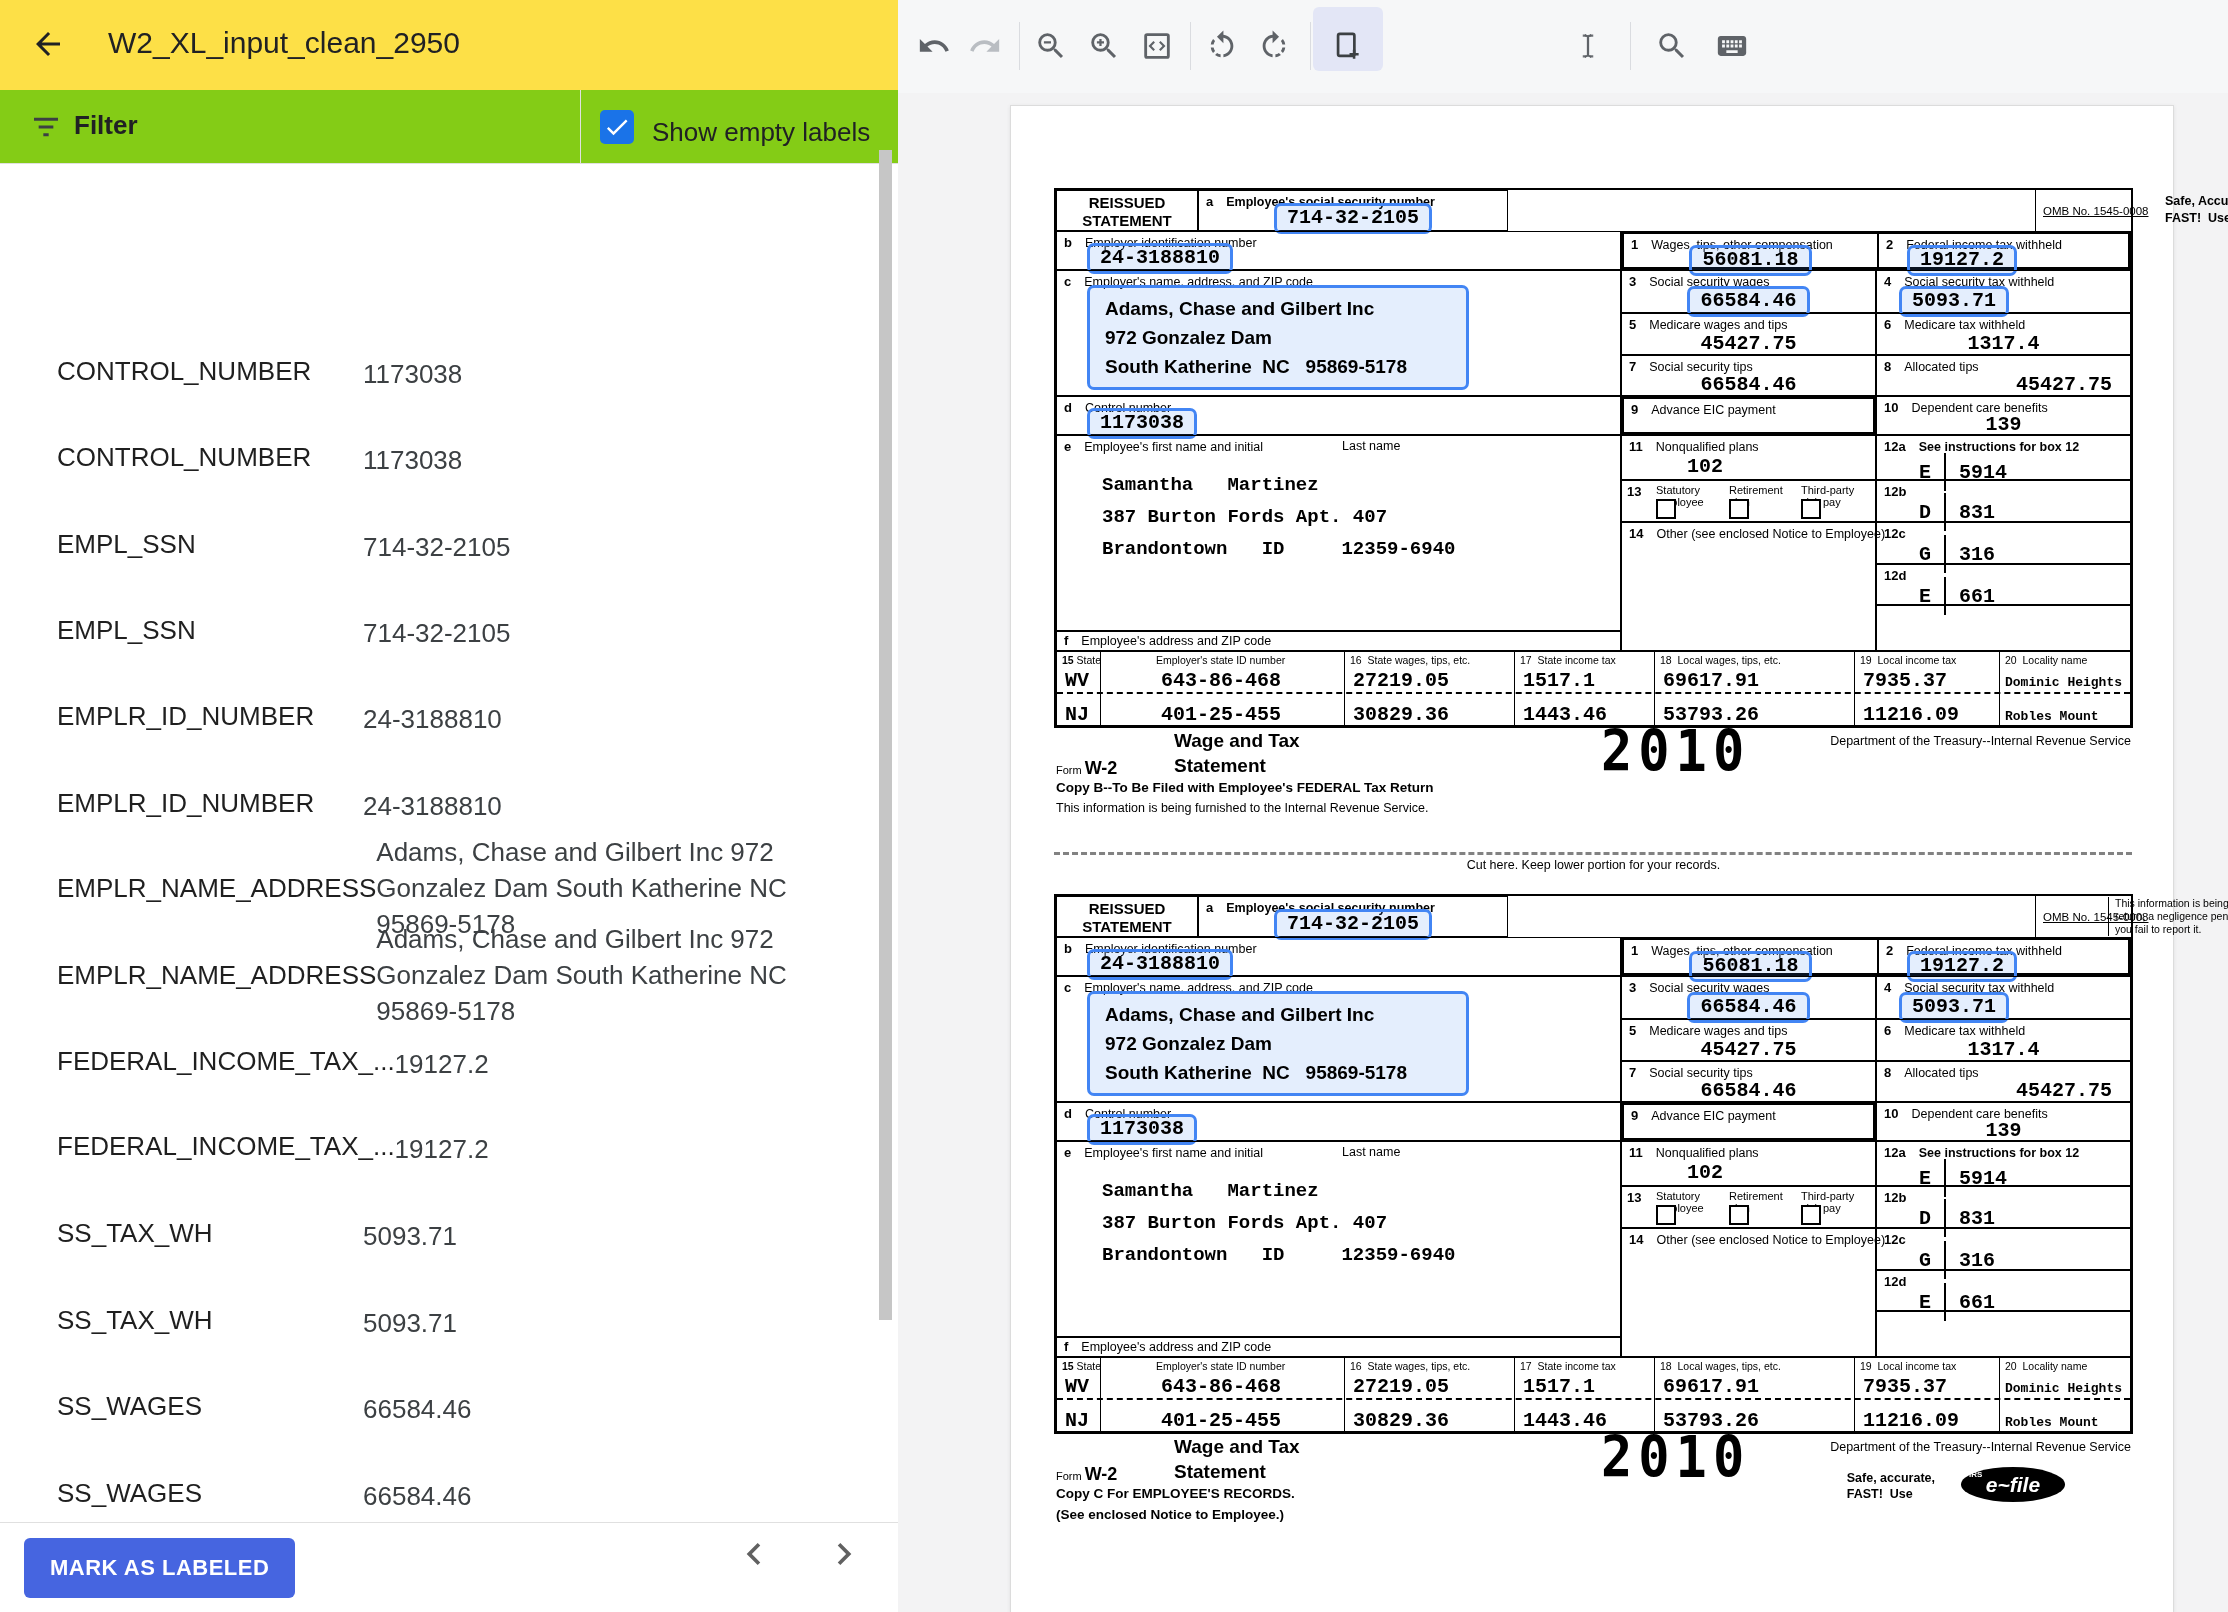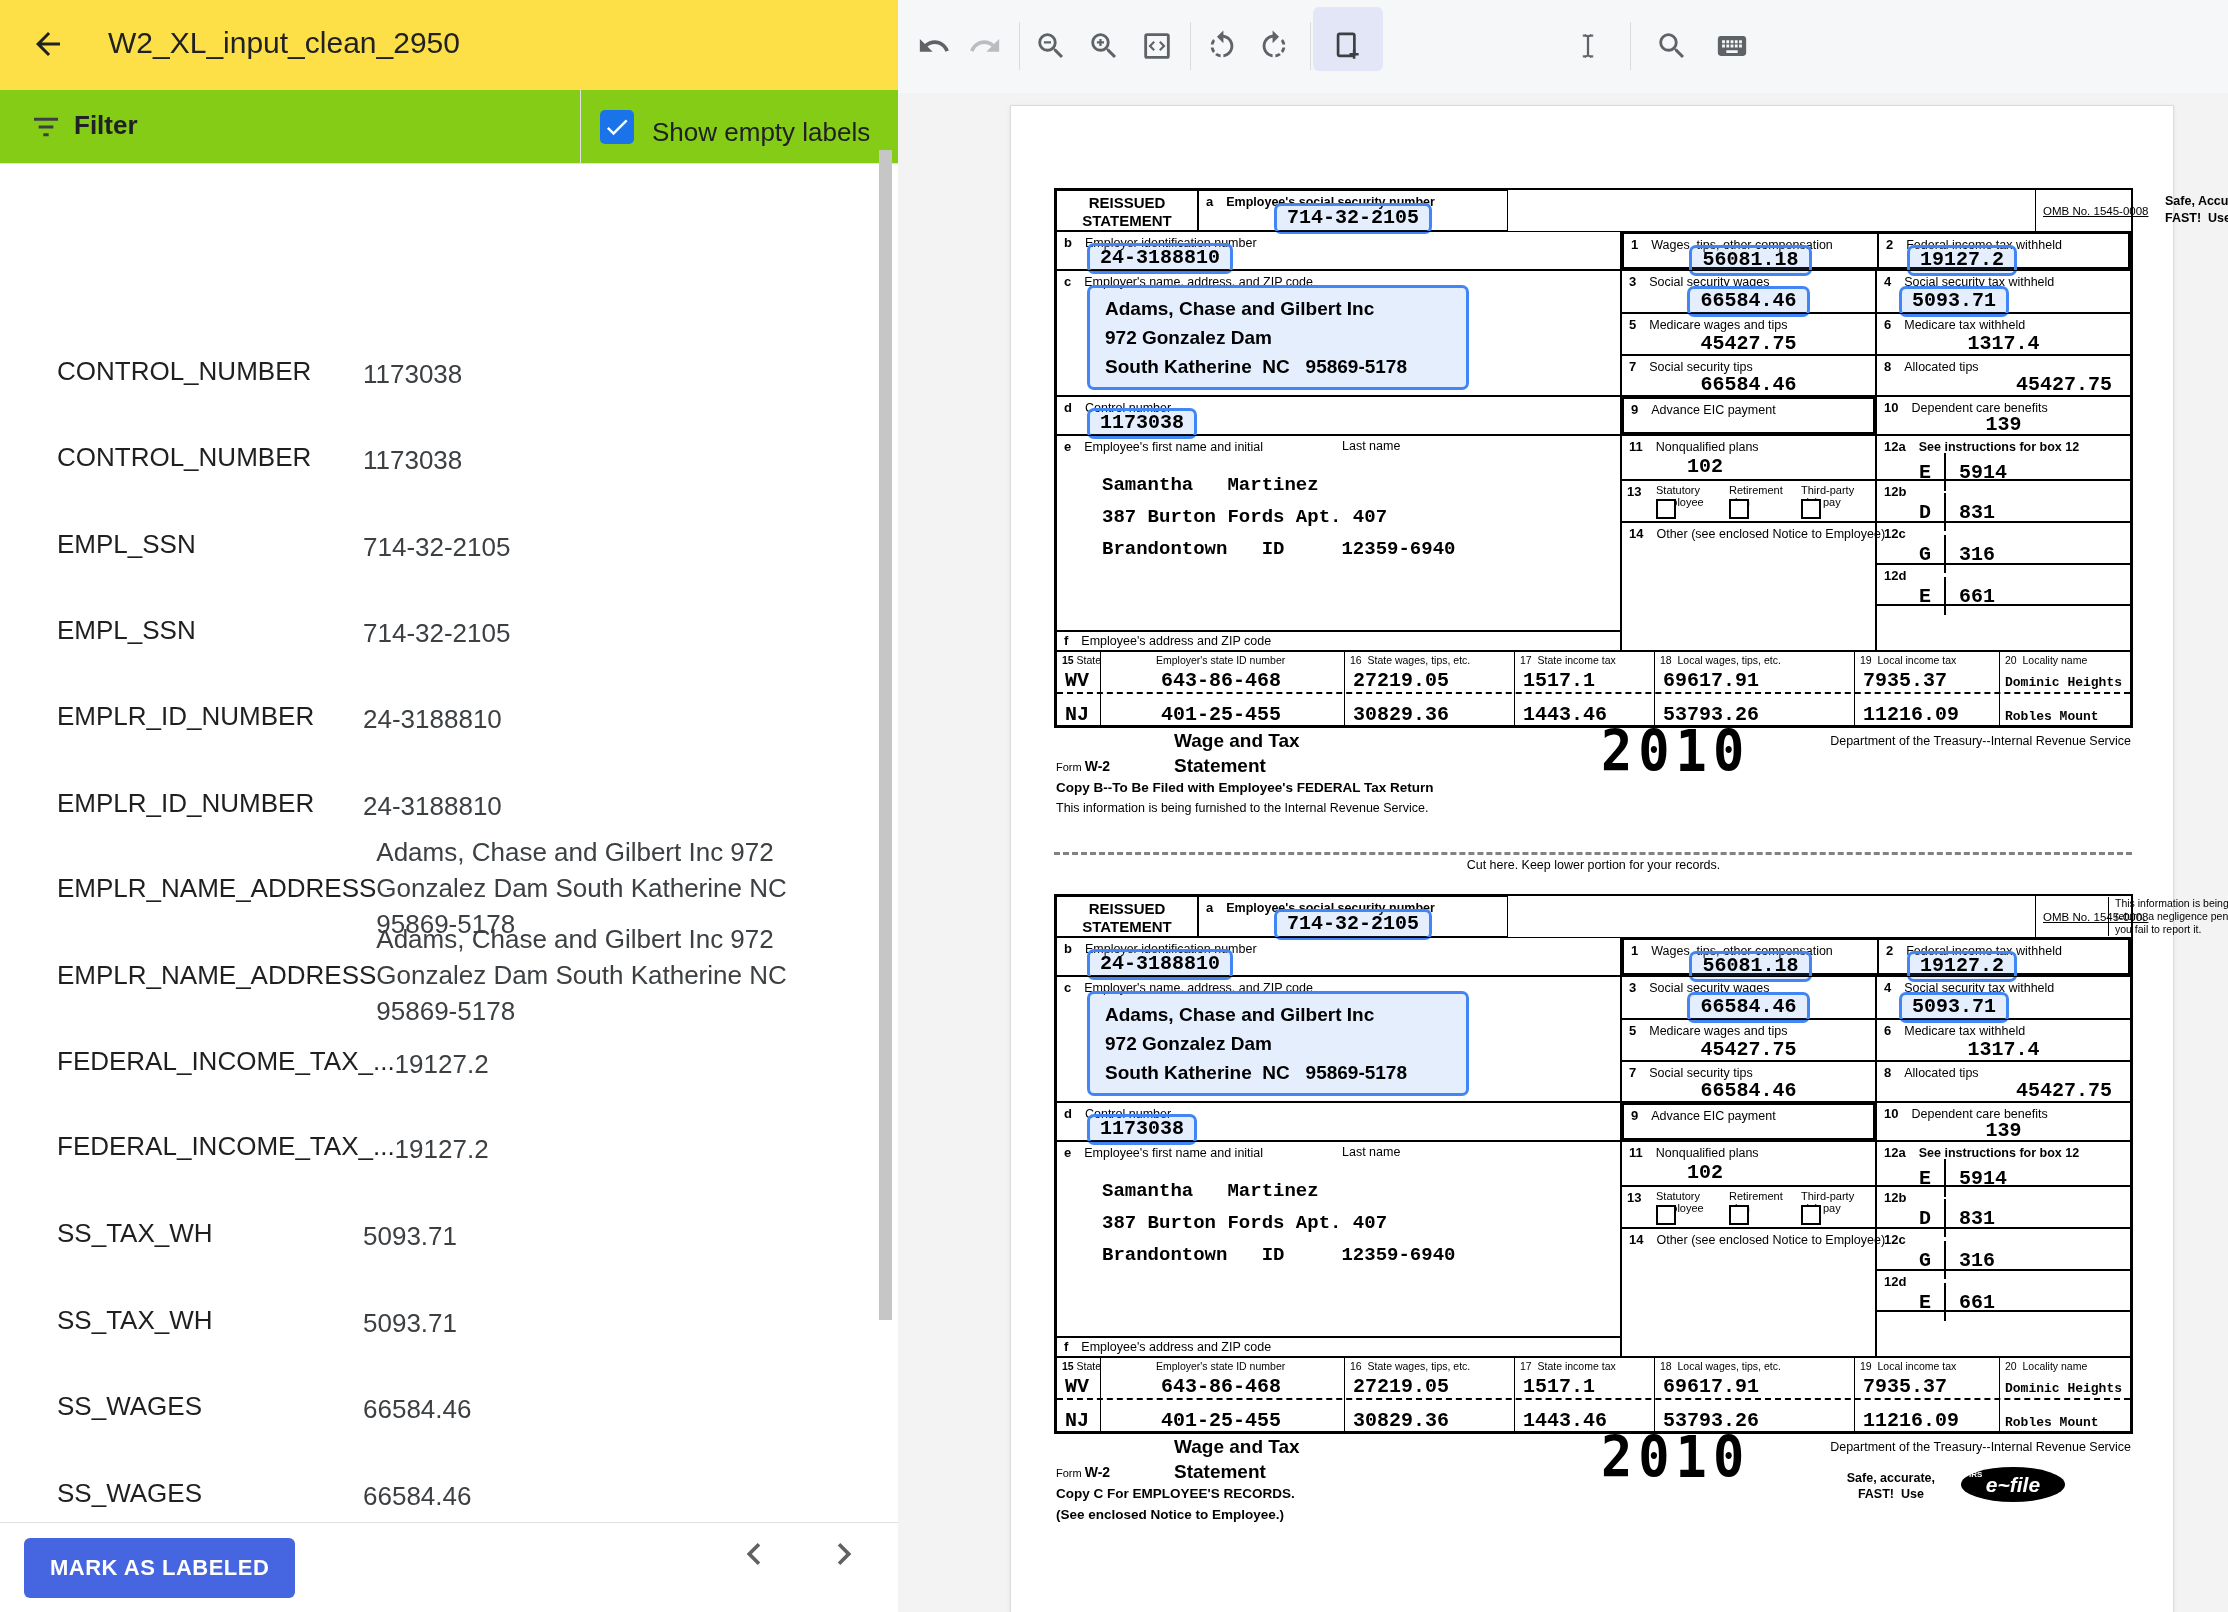--- a/index.html
+++ b/index.html
@@ -70,30 +70,30 @@
   .code-row{position:absolute;top:15px;left:42px;display:flex;align-items:center;}
   .code-row .cdiv{width:2px;height:38px;background:#000;margin:0 13px;}
   .stcol{position:absolute;top:0;bottom:0;border-left:1.5px solid #000;}
   .stcol.first{border-left:none;}
   .sthead{position:absolute;left:5px;top:2px;font-size:10.5px;white-space:pre;}
   .stval{position:absolute;font-family:"Liberation Mono",monospace;font-weight:bold;font-size:20px;white-space:pre;}
   .stval.small{font-size:13px;}
   .stdash{position:absolute;left:0;right:0;top:40px;border-top:2.5px dashed #000;}
   .w2f{position:absolute;left:0;top:538px;width:1075px;height:160px;}
   .fw{position:absolute;left:0;top:30px;font-size:11px;}
-  .fw b{font-size:14px;}
+  .fw b{font-size:18px;}
   .ftitle{position:absolute;left:118px;top:0;font-weight:bold;font-size:19px;line-height:25px;}
   .year{position:absolute;left:545px;top:-6px;font-family:"DejaVu Sans Mono",monospace;font-weight:bold;font-size:52px;letter-spacing:6px;transform:scaleY(1.08);}
   .dept{position:absolute;right:0;top:6px;font-size:12.5px;}
   .fl1{position:absolute;left:0;top:52px;font-weight:bold;font-size:13.5px;}
   .fl2{position:absolute;left:0;top:73px;font-size:12.5px;}
   .fl2.bold{font-weight:bold;font-size:13.5px;}
   .cut{position:absolute;left:-2px;top:124px;width:1078px;border-top:3px dashed #828282;}
   .cuttext{position:absolute;left:0;top:130px;width:100%;text-align:center;font-size:12.5px;}
-  .safeC{position:absolute;right:196px;top:36px;text-align:center;font-weight:bold;font-size:12.5px;line-height:16px;white-space:pre;}
+  .safeC{position:absolute;right:196px;top:36px;text-align:left;font-weight:bold;font-size:12.5px;line-height:16px;white-space:pre;}
   .eflM{position:absolute;left:auto;right:66px;top:33px;}
 </style>
 </head>
 <body>
 
 <div id="app">
 
   <div id="left">
     <div id="lp-header">
       <div id="back-btn">

